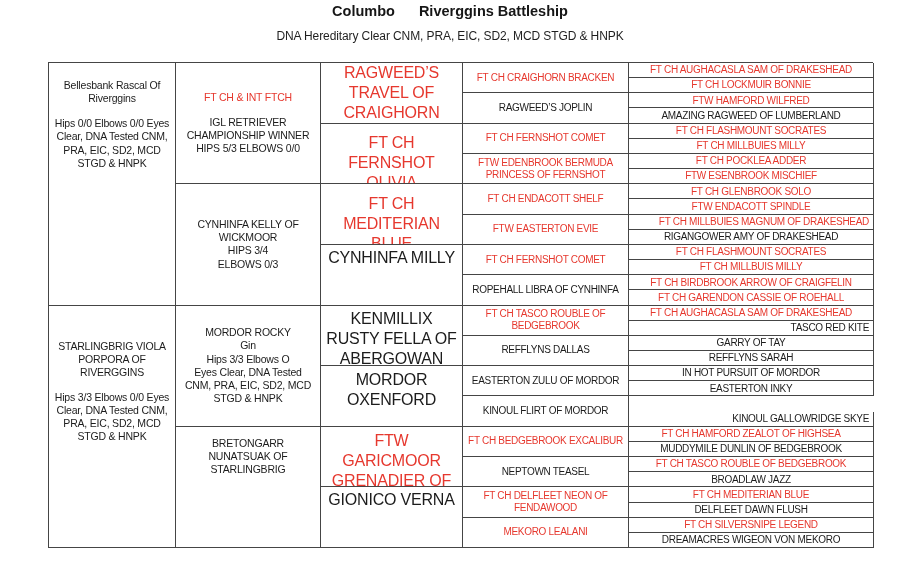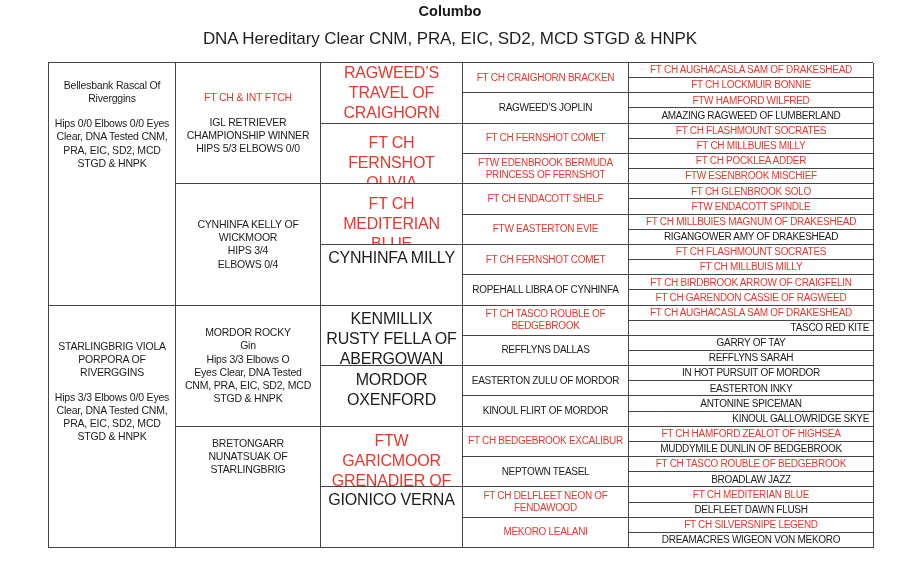--- a/index.html
+++ b/index.html
@@ -29,21 +29,21 @@
     font-weight: bold;
     color: #161616;
     white-space: nowrap;
   }
   .doc-subtitle {
     position: absolute;
     top: 29px;
     left: 0;
     width: 900px;
     text-align: center;
-    font-size: 17px;
+    font-size: 12px;
     color: #1f1f1f;
     letter-spacing: -0.1px;
   }
   .ptable {
     position: absolute;
     left: 48px;
     top: 62px;
     width: 825px;
     height: 486px;
     display: grid;
@@ -75,20 +75,21 @@
   .cellseg + .cellseg { margin-top: 12px; }
   .cellseg.red { color: var(--red, #e6382e); }
   .cellseg.black { color: var(--black, #1c1c1c); }
 </style>
 </head>
 <body>
 
 <div id="page">
   <div class="doc-header">
     <span>Columbo</span>
+    <span>Riverggins Battleship</span>
   </div>
   <div class="doc-subtitle">DNA Hereditary Clear CNM, PRA, EIC, SD2, MCD STGD &amp; HNPK</div>
   <div class="ptable">
       <div class="cell col-1 va-top" style="grid-area: 1 / 1 / span 16; padding-top: 16px;">
         <div class="cellseg black">
           <div>Bellesbank Rascal Of Riverggins</div>
         </div>
         <div class="cellseg black">
           <div>Hips 0/0 Elbows 0/0 Eyes Clear, DNA Tested CNM, PRA, EIC, SD2, MCD STGD &amp; HNPK</div>
         </div>
@@ -106,21 +107,21 @@
           <div>FT CH &amp; INT FTCH</div>
         </div>
         <div class="cellseg black">
           <div>IGL RETRIEVER CHAMPIONSHIP WINNER HIPS 5/3 ELBOWS 0/0</div>
         </div>
       </div>
       <div class="cell col-2" style="grid-area: 9 / 2 / span 8;">
         <div class="cellseg black">
           <div>CYNHINFA KELLY OF WICKMOOR</div>
           <div>HIPS 3/4</div>
-          <div>ELBOWS 0/4</div>
+          <div>ELBOWS 0/3</div>
         </div>
       </div>
       <div class="cell col-2" style="grid-area: 17 / 2 / span 8;">
         <div class="cellseg black">
           <div>MORDOR ROCKY</div>
           <div>Gin</div>
           <div>Hips 3/3 Elbows O</div>
           <div>Eyes Clear, DNA Tested CNM, PRA, EIC, SD2, MCD STGD &amp; HNPK</div>
         </div>
       </div>
@@ -292,21 +293,21 @@
       <div class="cell col-5" style="grid-area: 9 / 5 / span 1;">
         <div class="cellseg red">
           <div>FT CH GLENBROOK SOLO</div>
         </div>
       </div>
       <div class="cell col-5" style="grid-area: 10 / 5 / span 1;">
         <div class="cellseg red">
           <div>FTW ENDACOTT SPINDLE</div>
         </div>
       </div>
-      <div class="cell col-5" style="grid-area: 11 / 5 / span 1;">
+      <div class="cell col-5" style="grid-area: 11 / 5 / span 1; align-items: flex-end;">
         <div class="cellseg red">
           <div>FT CH MILLBUIES MAGNUM OF DRAKESHEAD</div>
         </div>
       </div>
       <div class="cell col-5" style="grid-area: 12 / 5 / span 1;">
         <div class="cellseg black">
           <div>RIGANGOWER AMY OF DRAKESHEAD</div>
         </div>
       </div>
       <div class="cell col-5" style="grid-area: 13 / 5 / span 1;">
@@ -319,21 +320,21 @@
           <div>FT CH MILLBUIS MILLY</div>
         </div>
       </div>
       <div class="cell col-5" style="grid-area: 15 / 5 / span 1;">
         <div class="cellseg red">
           <div>FT CH BIRDBROOK ARROW OF CRAIGFELIN</div>
         </div>
       </div>
       <div class="cell col-5" style="grid-area: 16 / 5 / span 1;">
         <div class="cellseg red">
-          <div>FT CH GARENDON CASSIE OF RAGWEED</div>
+          <div>FT CH GARENDON CASSIE OF ROEHALL</div>
         </div>
       </div>
       <div class="cell col-5" style="grid-area: 17 / 5 / span 1;">
         <div class="cellseg red">
           <div>FT CH AUGHACASLA SAM OF DRAKESHEAD</div>
         </div>
       </div>
       <div class="cell col-5" style="grid-area: 18 / 5 / span 1; align-items: flex-end;">
         <div class="cellseg black">
           <div>TASCO RED KITE</div>
@@ -350,25 +351,20 @@
         </div>
       </div>
       <div class="cell col-5" style="grid-area: 21 / 5 / span 1;">
         <div class="cellseg black">
           <div>IN HOT PURSUIT OF MORDOR</div>
         </div>
       </div>
       <div class="cell col-5" style="grid-area: 22 / 5 / span 1;">
         <div class="cellseg black">
           <div>EASTERTON INKY</div>
-        </div>
-      </div>
-      <div class="cell col-5" style="grid-area: 23 / 5 / span 1;">
-        <div class="cellseg black">
-          <div>ANTONINE SPICEMAN</div>
         </div>
       </div>
       <div class="cell col-5" style="grid-area: 24 / 5 / span 1; align-items: flex-end;">
         <div class="cellseg black">
           <div>KINOUL GALLOWRIDGE SKYE</div>
         </div>
       </div>
       <div class="cell col-5" style="grid-area: 25 / 5 / span 1;">
         <div class="cellseg red">
           <div>FT CH HAMFORD ZEALOT OF HIGHSEA</div>

